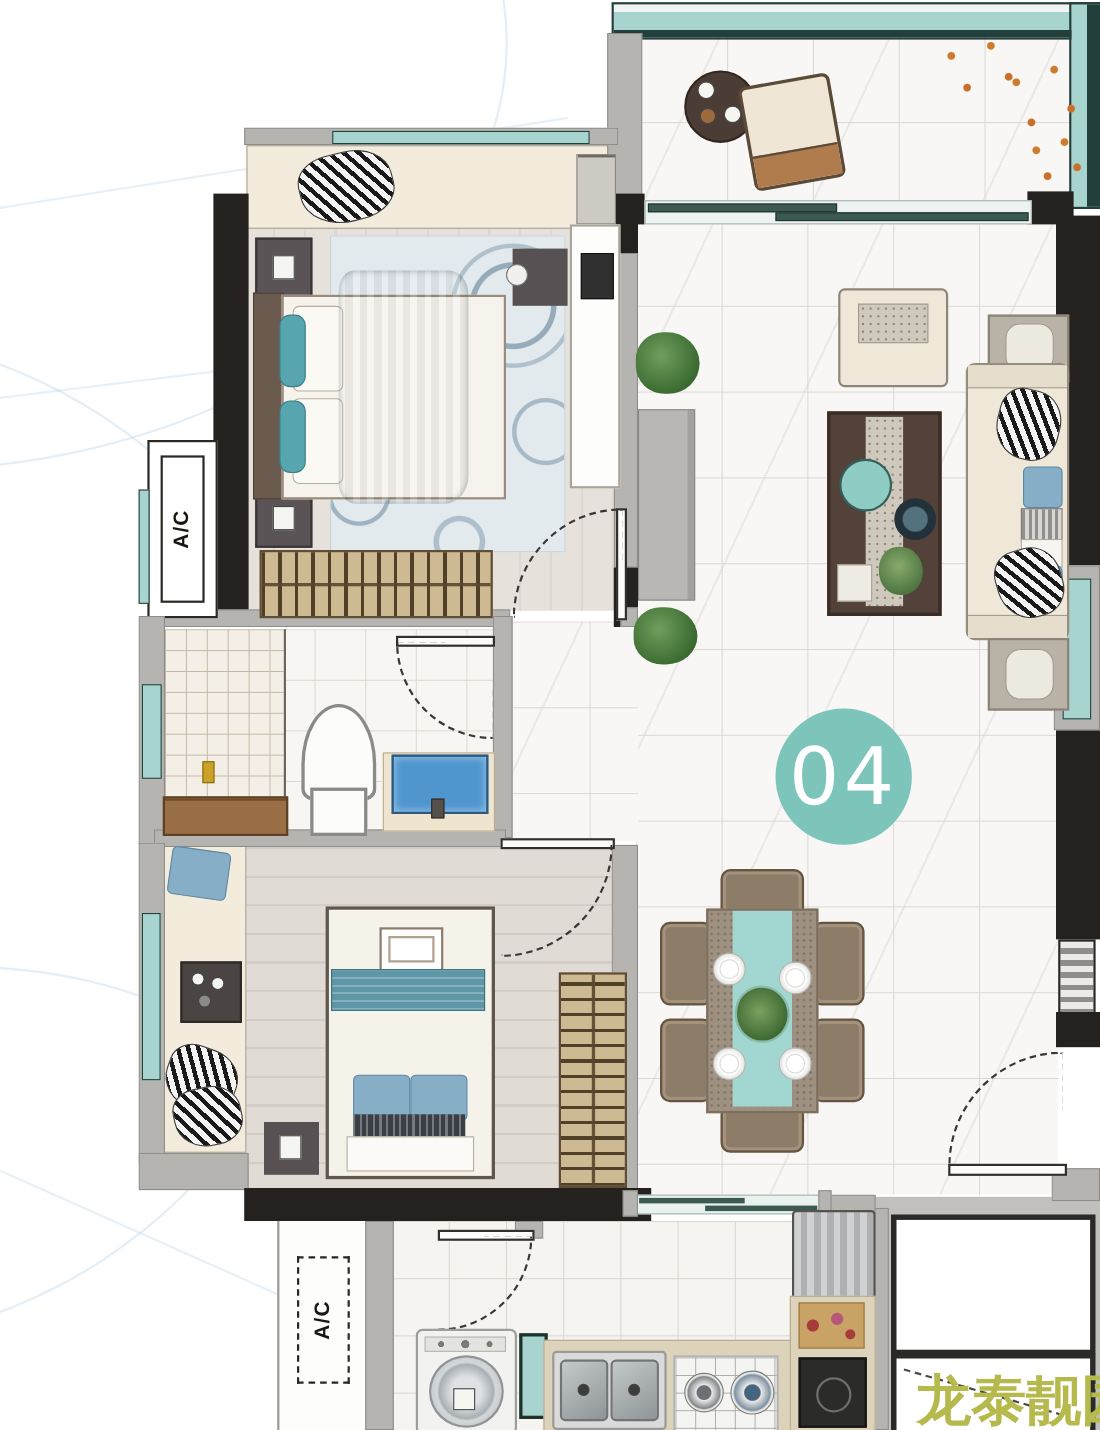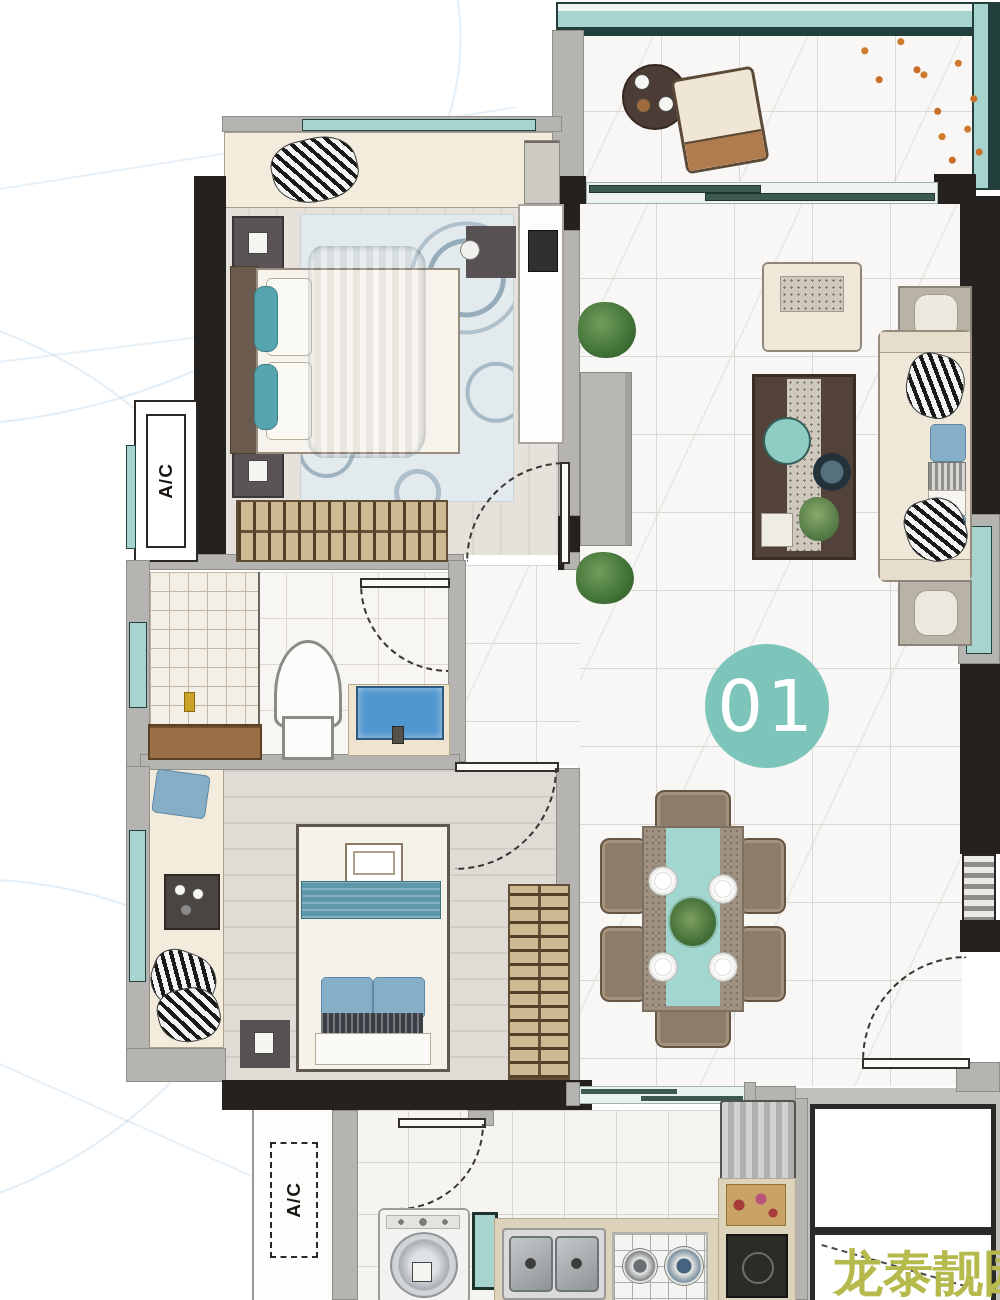--- a/index.html
+++ b/index.html
@@ -242,21 +242,21 @@
     <div class="abs" style="left:48px;top:130px;width:36px;height:28px;background:repeating-linear-gradient(90deg,#8f8f8d 0 3px,#d8d6d2 3px 6px);border:1px solid #77756f;"></div>
     <div class="abs" style="left:48px;top:158px;width:36px;height:24px;background:#f7f5f0;border:1px solid #b0a899;"></div>
     <div class="abs pillow-blue" style="left:50px;top:182px;width:34px;height:30px;"></div>
     <div class="abs zebra" style="left:26px;top:166px;width:58px;height:62px;transform:rotate(-16deg);"></div>
   </div>
   <div class="abs" style="left:898px;top:580px;width:70px;height:62px;background:#b9b2a6;border:2px solid #8b8478;">
     <div class="abs" style="left:14px;top:8px;width:42px;height:44px;border-radius:30%;background:#eceadf;border:1px solid #a09a8c;"></div>
   </div>
 
   <div class="abs badge" style="left:705px;top:644px;width:124px;height:124px;font-size:72px;line-height:124px;">
-    <span>01</span>
+    <span>04</span>
   </div>
 
   <div class="abs chair" style="left:655px;top:790px;width:72px;height:42px;"></div>
   <div class="abs chair" style="left:600px;top:838px;width:44px;height:72px;"></div>
   <div class="abs chair" style="left:600px;top:926px;width:44px;height:72px;"></div>
   <div class="abs chair" style="left:738px;top:838px;width:44px;height:72px;"></div>
   <div class="abs chair" style="left:738px;top:926px;width:44px;height:72px;"></div>
   <div class="abs chair" style="left:655px;top:1004px;width:72px;height:40px;"></div>
   <div class="abs" style="left:642px;top:826px;width:98px;height:182px;background-color:#9f9181;background-image:radial-gradient(rgba(100,85,68,.5) 1px,transparent 1.3px);background-size:6px 6px;border:2px solid #7c6f5e;">
     <div class="abs" style="left:22px;top:0;width:54px;height:178px;background:#a2d6d0;"></div>

